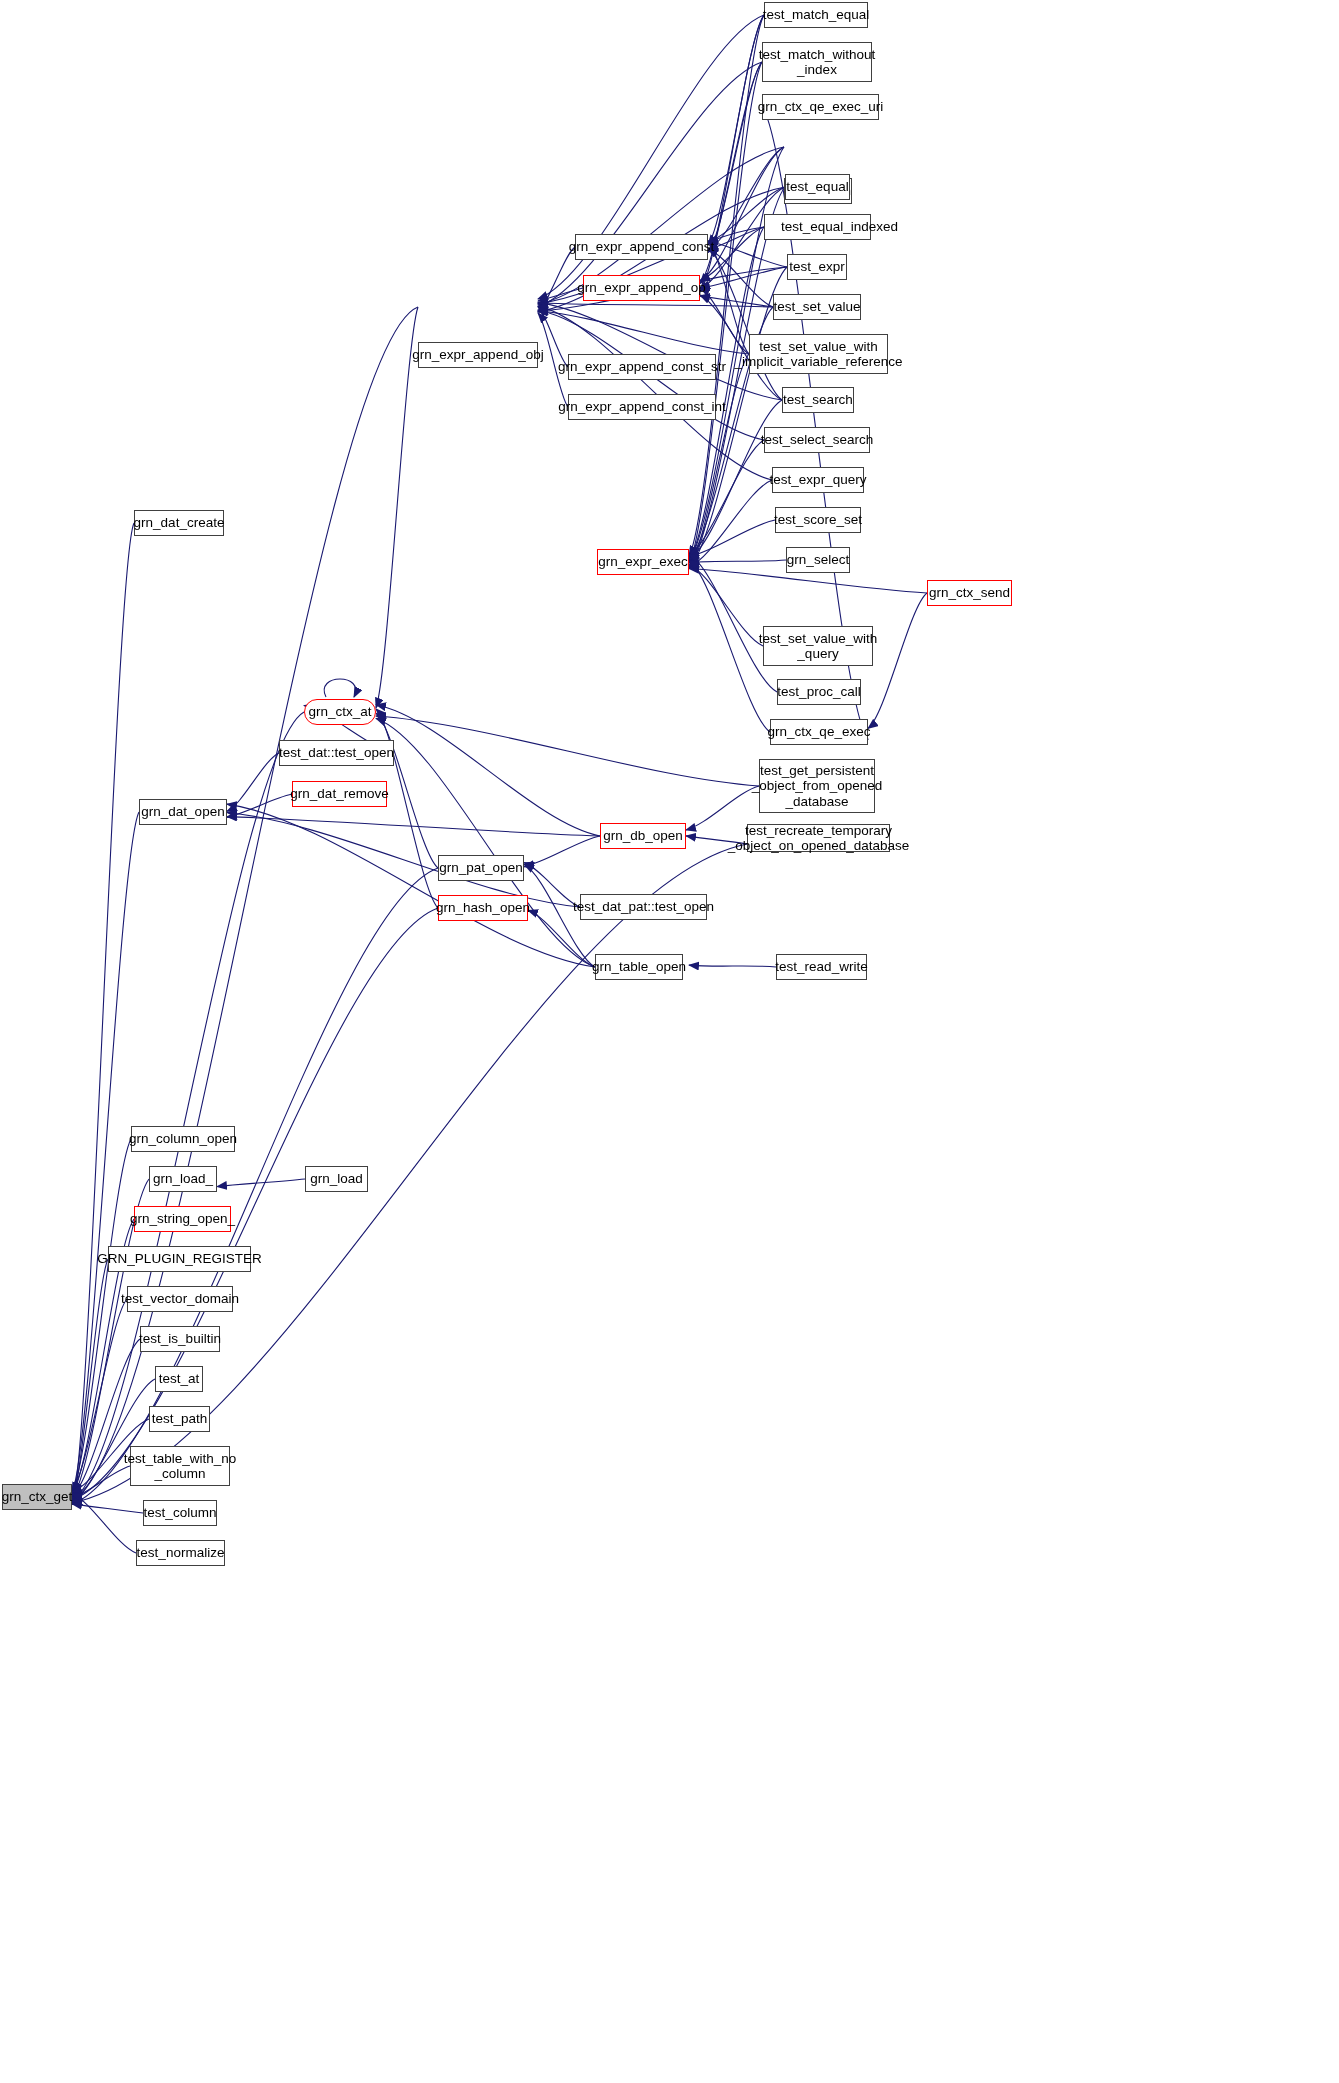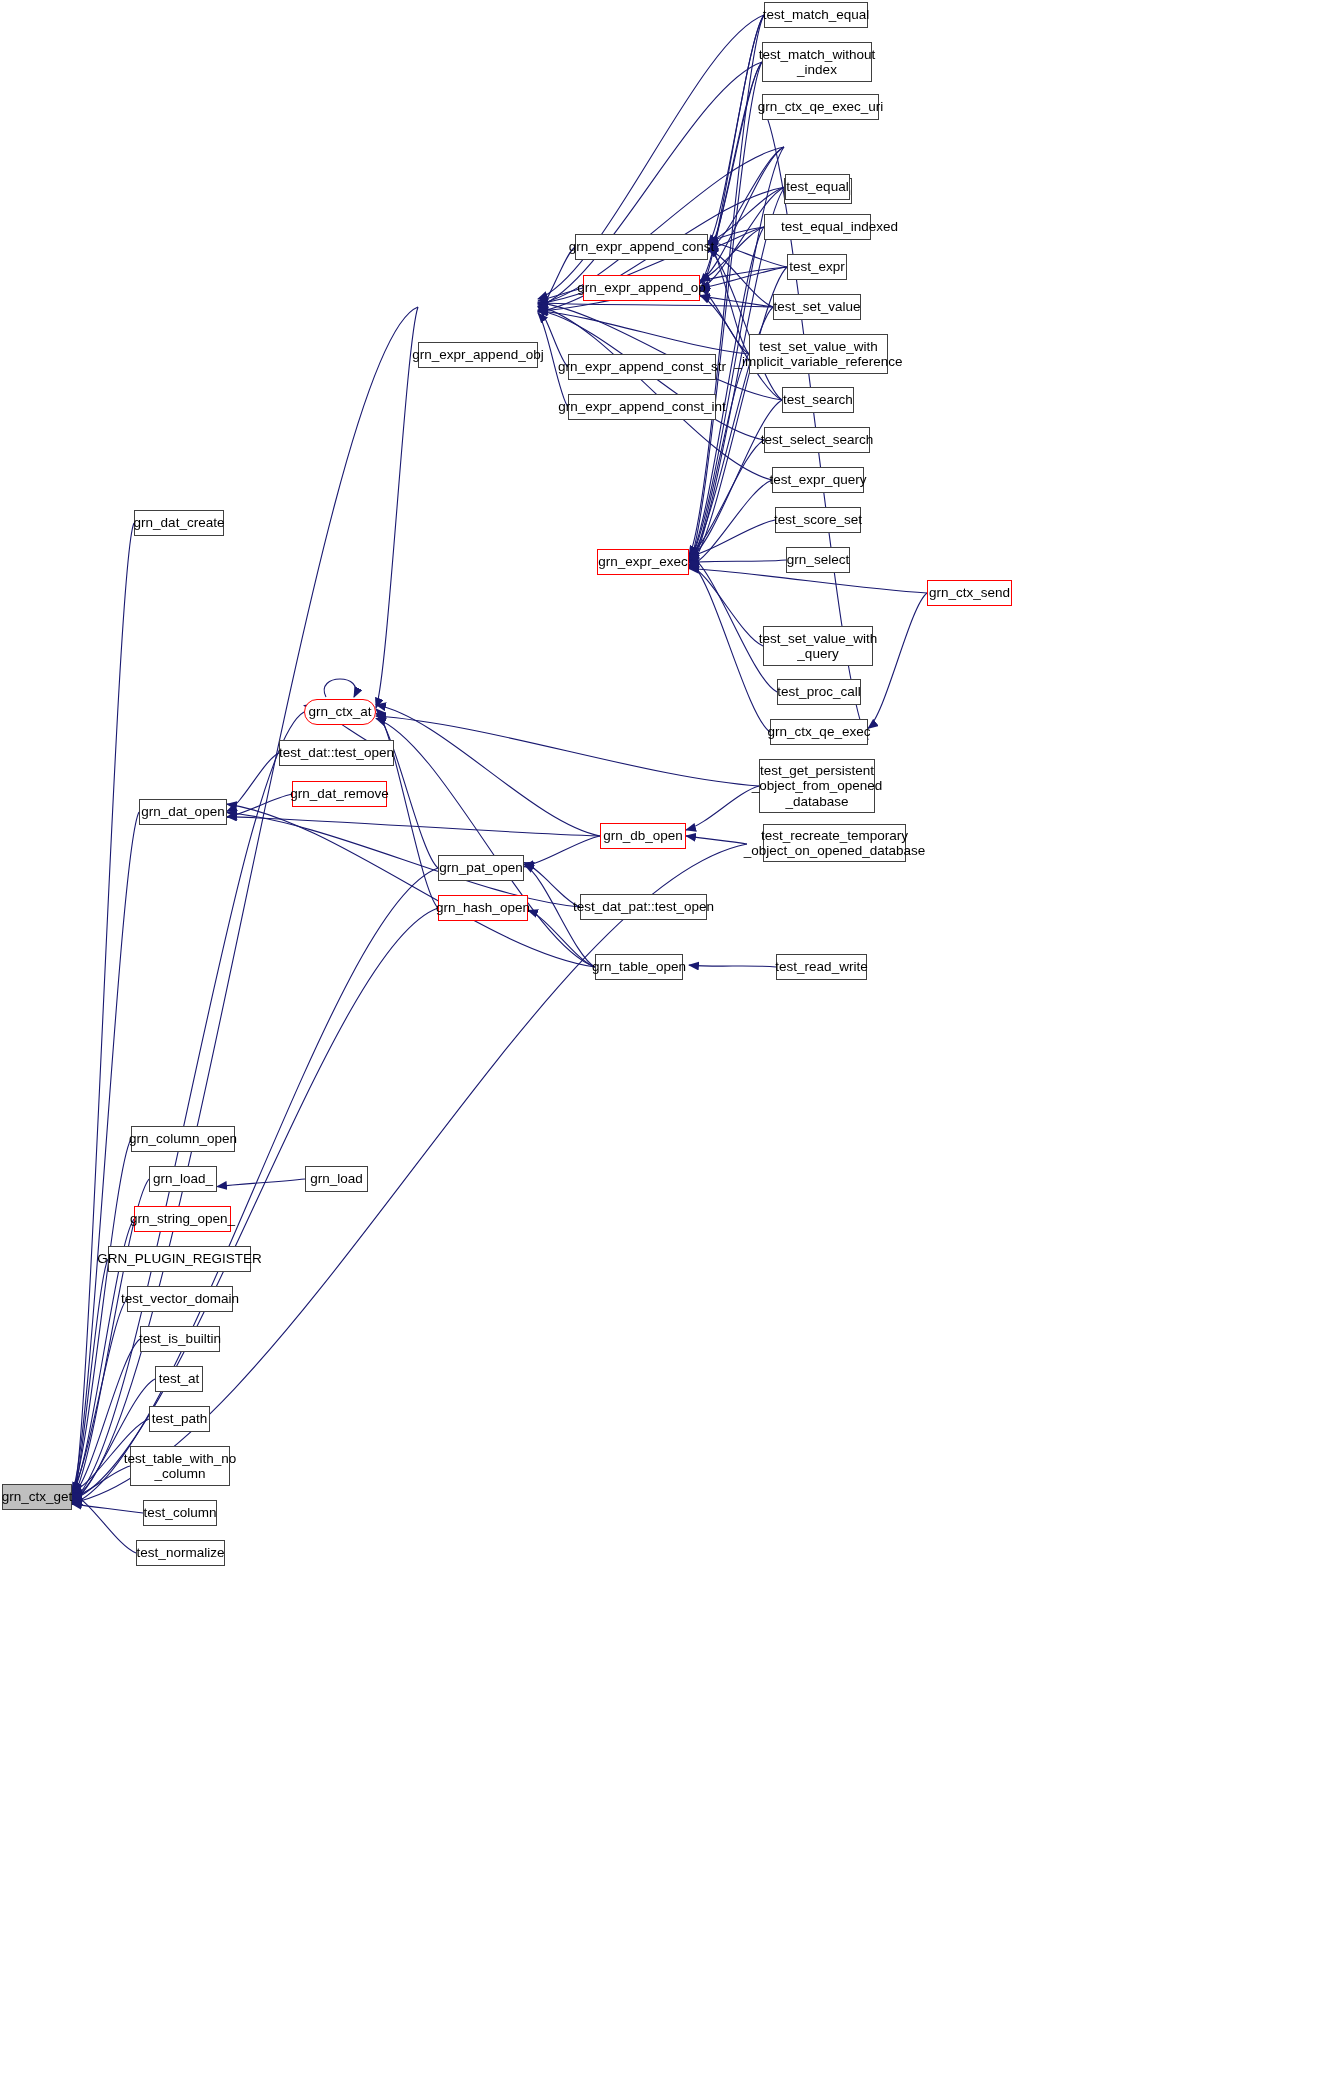--- a/index.html
+++ b/index.html
@@ -166,17 +166,17 @@
       <div class="node k-normal" style="left: 775px; top: 507px; width: 86px; height: 26px;">test_score_set</div>
       <div class="node k-normal" style="left: 786px; top: 547px; width: 64px; height: 26px;">grn_select</div>
       <div class="node k-red" style="left: 927px; top: 580px; width: 85px; height: 26px;">grn_ctx_send</div>
       <div class="node k-normal" style="left: 763px; top: 626px; width: 110px; height: 40px;">test_set_value_with
 _query</div>
       <div class="node k-normal" style="left: 777px; top: 679px; width: 84px; height: 26px;">test_proc_call</div>
       <div class="node k-normal" style="left: 770px; top: 719px; width: 98px; height: 26px;">grn_ctx_qe_exec</div>
       <div class="node k-normal" style="left: 759px; top: 759px; width: 116px; height: 54px;">test_get_persistent
 _object_from_opened
 _database</div>
-      <div class="node k-normal" style="left: 747px; top: 824px; width: 143px; height: 38px; margin-left: 16px;">test_recreate_temporary
+      <div class="node k-normal" style="left: 747px; top: 824px; width: 143px; height: 28px;">test_recreate_temporary
 _object_on_opened_database</div>
       <div class="node k-normal" style="left: 776px; top: 954px; width: 91px; height: 26px;">test_read_write</div>
     </div>
 </div>
 
 </body></html>

